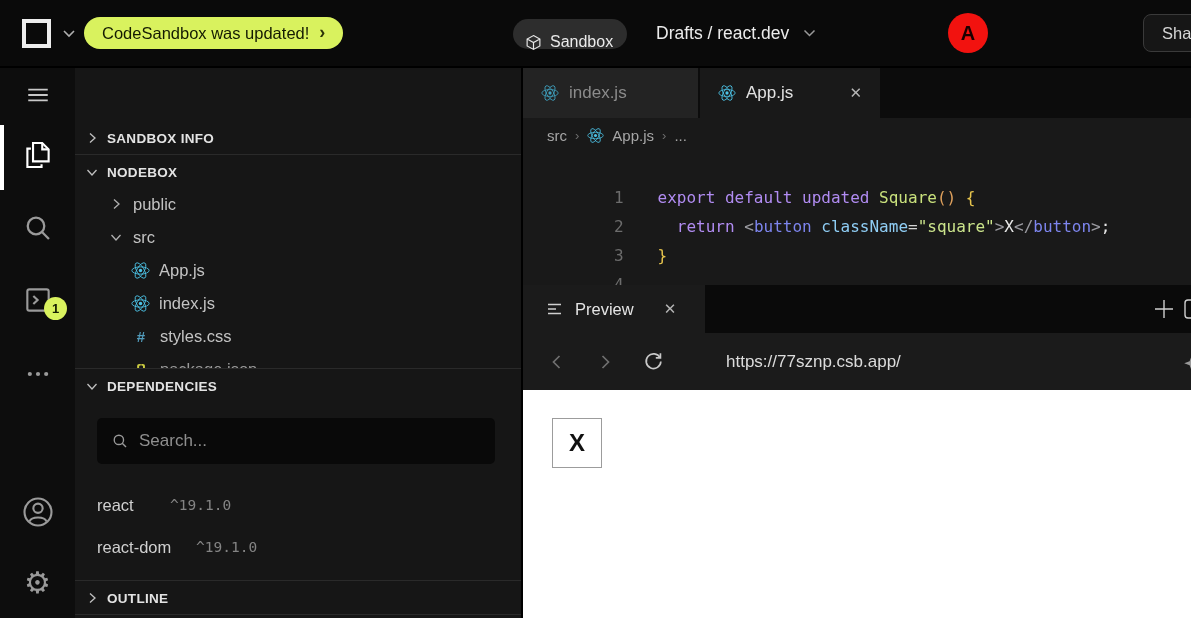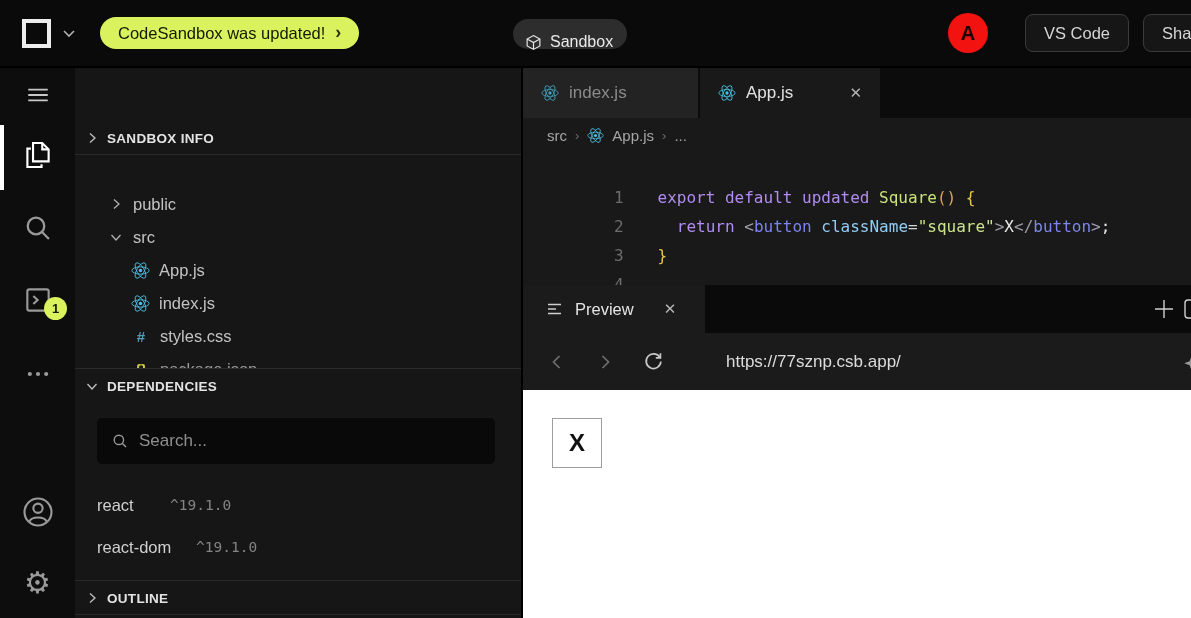--- a/index.html
+++ b/index.html
@@ -5,21 +5,21 @@
   * { margin:0; padding:0; box-sizing:border-box; }
   html,body { width:1191px; height:618px; background:#000; overflow:hidden;
               font-family:"Liberation Sans", sans-serif; }
   .abs { position:absolute; }
   svg { display:block; }
 
   
   #topbar { left:0; top:0; width:1191px; height:66px; background:#0a0a0a; }
   #logo-square { left:22px; top:19px; width:29px; height:29px; border:4px solid #ededed; background:transparent; }
   #logo-chevron { left:62px; top:29px; }
-  #update-pill { left:100px; top:17px; height:32px; border-radius:17px; background:#d9f25e;
+  #update-pill { left:84px; top:17px; height:32px; border-radius:17px; background:#d9f25e;
                  display:flex; align-items:center; padding:0 18px; gap:10px; cursor:pointer; }
   #update-pill .pill-text { font-size:16.5px; font-weight:500; color:#141b02; }
   #update-pill .pill-chev { font-size:18px; color:#2c3508; font-weight:600; margin-top:-2px; }
   #sandbox-pill { left:513px; top:19px; height:30px; border-radius:15px; background:#2d2d2d;
                   display:flex; align-items:center; padding:16px 14px 0 12px; gap:8px; }
   #sandbox-pill span { font-size:16px; color:#eaeaea; }
   #project-crumb { left:656px; top:0; height:66px; display:flex; align-items:center; gap:14px; cursor:pointer; }
   #project-crumb .crumb-text { font-size:17.5px; color:#ececec; }
   #avatar { left:948px; top:13px; width:40px; height:40px; border-radius:50%; background:#f2120f;
             display:flex; align-items:center; justify-content:center; font-size:20px; font-weight:700; color:#1a0000; }
@@ -130,25 +130,30 @@
     <span class="pill-chev">›</span>
   </div>
   <div id="sandbox-pill" class="abs">
     <span>
       <svg width="17" height="17" viewBox="0 0 16 16">
           <path d="M8 1.5 14 4.75v6.5L8 14.5 2 11.25v-6.5z M2 4.75 8 8l6-3.25 M8 8v6.5" fill="none" stroke="#e8e8e8" stroke-width="1.1"></path>
         </svg>
     </span>
     <span>Sandbox</span>
   </div>
+  <div id="project-crumb" class="abs">
+    <span class="crumb-text">Drafts / react.dev</span>
+    <span>
+      <svg width="13" height="8" viewBox="0 0 13 8">
+          <path d="M1.5 1.5l5 5 5-5" fill="none" stroke="#9a9a9a" stroke-width="1.5"></path>
+        </svg>
+    </span>
+  </div>
   <div id="avatar" class="abs">
     <span>A</span>
-  </div>
-  <div id="vscode-btn" class="abs top-btn">
-    <span>VS Code</span>
   </div>
   <div id="share-btn" class="abs top-btn">
     <span>Sha</span>
   </div>
 </div>
 
 <div id="activitybar" class="abs">
   <div id="active-indicator" class="abs"></div>
   <div class="act-item" style="top:14px">
     <span>
@@ -214,20 +219,28 @@
     <span>
       <svg width="16" height="16" viewBox="0 0 16 16">
           <path d="M6 3.5l5 4.5-5 4.5" fill="none" stroke="#c0c0c0" stroke-width="1.3"></path>
         </svg>
     </span>
     <span class="sect-label">SANDBOX INFO</span>
   </div>
 
   <div class="exp-divider" style="top:86px"></div>
 
+  <div class="sect-row" style="top:88px">
+    <span>
+      <svg width="16" height="16" viewBox="0 0 16 16">
+          <path d="M3.5 6l4.5 5 4.5-5" fill="none" stroke="#c0c0c0" stroke-width="1.3"></path>
+        </svg>
+    </span>
+    <span class="sect-label">NODEBOX</span>
+  </div>
 
   <div class="tree-row" style="top:120px; padding-left:33px">
     <span>
       <svg width="16" height="16" viewBox="0 0 16 16">
           <path d="M6 3.5l5 4.5-5 4.5" fill="none" stroke="#b0b0b0" stroke-width="1.3"></path>
         </svg>
     </span>
     <span class="tree-label">public</span>
   </div>
 

